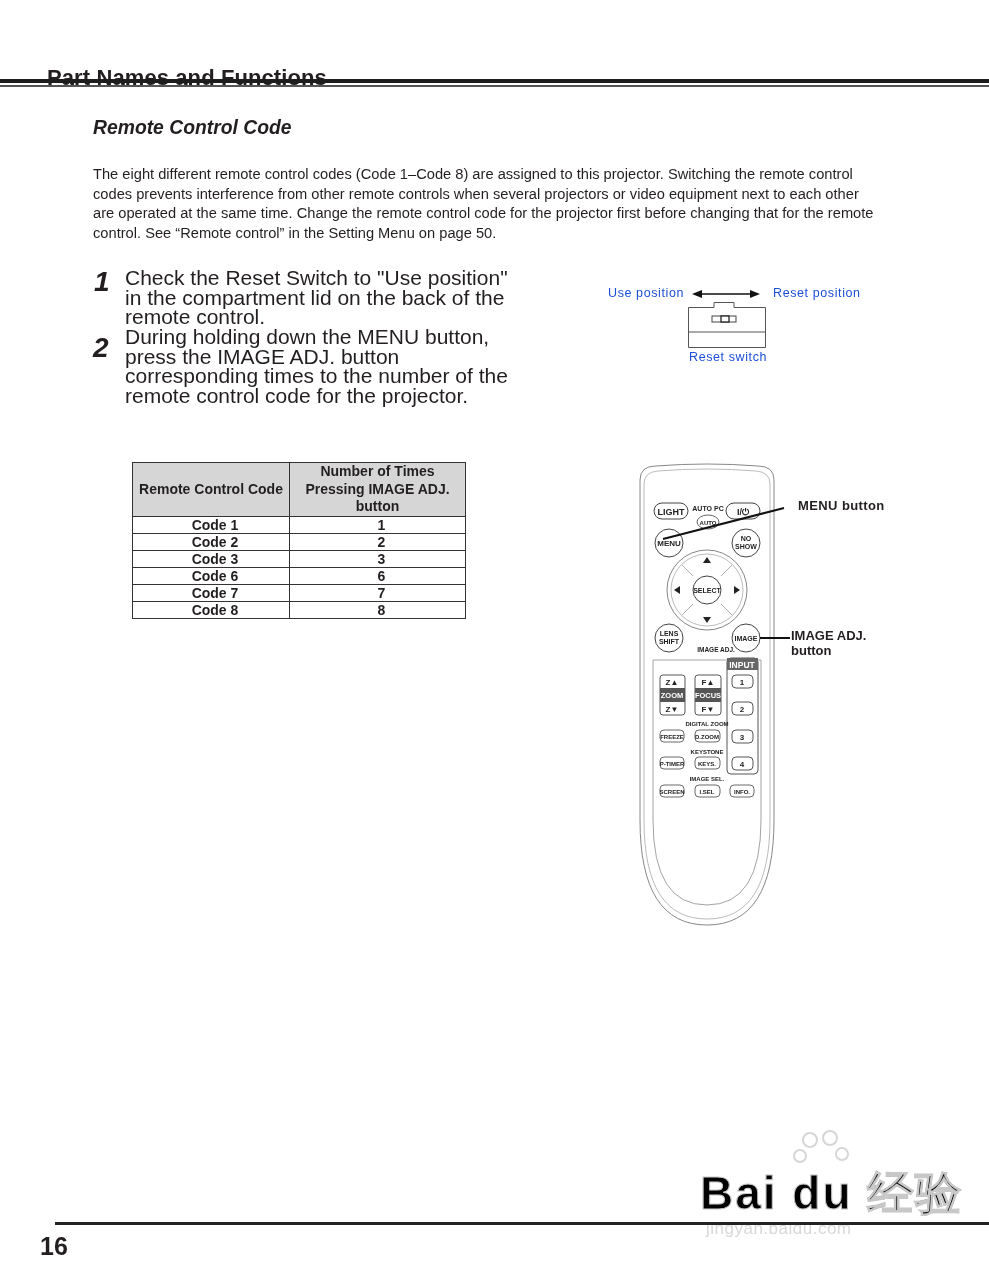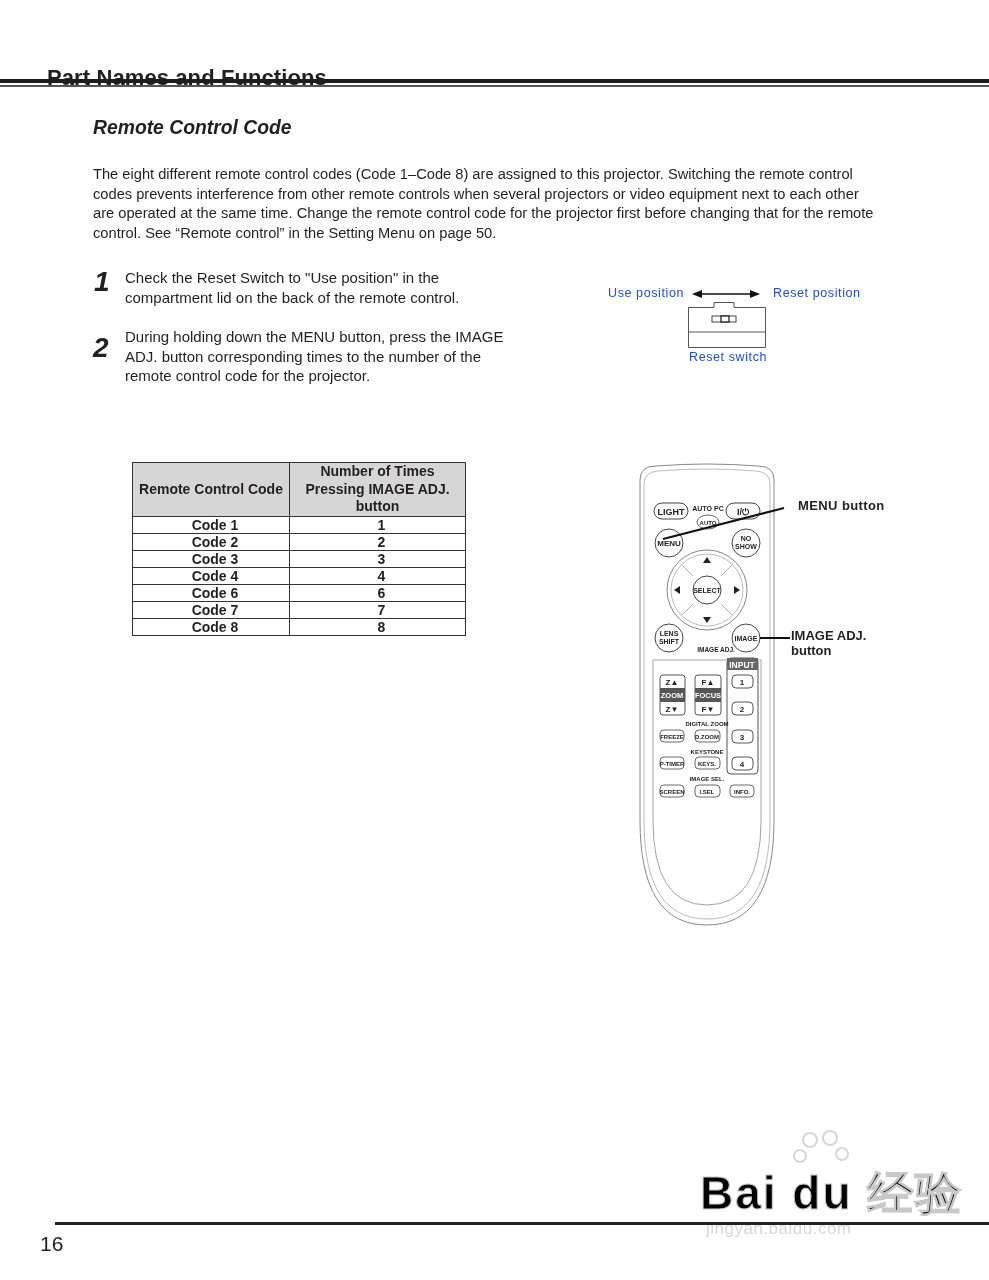--- a/index.html
+++ b/index.html
@@ -7,33 +7,33 @@
          font-family: "Liberation Sans", "DejaVu Sans", sans-serif; color: #231f20; }
   .abs { position: absolute; }
   .section-header { left: 47px; top: 65px; font-size: 22px; font-weight: bold; letter-spacing: 0.1px; }
   .rule-thick { left: 0; top: 79px; width: 989px; height: 4px; background: #1e1e1e; }
   .rule-thin { left: 0; top: 85px; width: 989px; height: 1.5px; background: #555; }
   .subtitle { left: 93px; top: 115px; font-size: 21px; font-weight: bold; font-style: italic;
               transform: scaleX(0.92); transform-origin: left; }
   .intro { left: 93px; top: 164px; width: 810px; font-size: 15.2px; line-height: 19.5px; color: #231f20;
            transform: scaleX(0.965); transform-origin: left; }
   .step-num { font-size: 28px; font-weight: bold; font-style: italic; }
-  .step-text { font-size: 15px; line-height: 19.6px; width: 400px; }
+  .step-text { font-size: 21px; line-height: 19.6px; width: 400px; }
   .switch-label { font-size: 12.5px; letter-spacing: 0.6px; color: #1d4ed8; }
 
   table.codes { position: absolute; left: 132px; top: 462px; border-collapse: collapse;
                 font-size: 14px; font-weight: bold; }
   table.codes th, table.codes td { border: 1.5px solid #333; padding: 0; text-align: center; }
   table.codes th { background: #d6d6d6; font-size: 14px; line-height: 17.5px; height: 53px; }
   table.codes th.c1 { width: 156px; }
   table.codes th.c2 { width: 175px; }
   table.codes td { height: 16px; line-height: 16px; padding-left: 8px; }
 
   .callout { font-size: 13px; font-weight: bold; letter-spacing: 0.4px; }
-  .page-num { left: 40px; top: 1232px; font-size: 21px; font-weight: normal; }
+  .page-num { left: 40px; top: 1232px; font-size: 25px; font-weight: bold; }
   .bottom-rule { left: 55px; top: 1222px; width: 934px; height: 3px; background: #222; }
   .watermark { left: 700px; top: 1135px; color: #e3e3e3; }
   .wm-main { font-size: 46px; font-weight: bold; letter-spacing: 2px; color: #000000;
              -webkit-text-stroke: 1px #c8c8c8; }
   .wm-sub { font-size: 17px; color: #d8d8d8; letter-spacing: 0.5px; margin-top: -6px; margin-left: 6px; }
 </style>
 </head>
 <body>
 
 <div class="abs section-header">Part Names and Functions</div>
@@ -81,24 +81,20 @@
       </tr>
     <tr>
         <td>Code 2</td>
         <td>2</td>
       </tr>
     <tr>
         <td>Code 3</td>
         <td>3</td>
       </tr>
     <tr>
-        <td>Code 4</td>
-        <td>4</td>
-      </tr>
-    <tr>
         <td>Code 6</td>
         <td>6</td>
       </tr>
     <tr>
         <td>Code 7</td>
         <td>7</td>
       </tr>
     <tr>
         <td>Code 8</td>
         <td>8</td>

